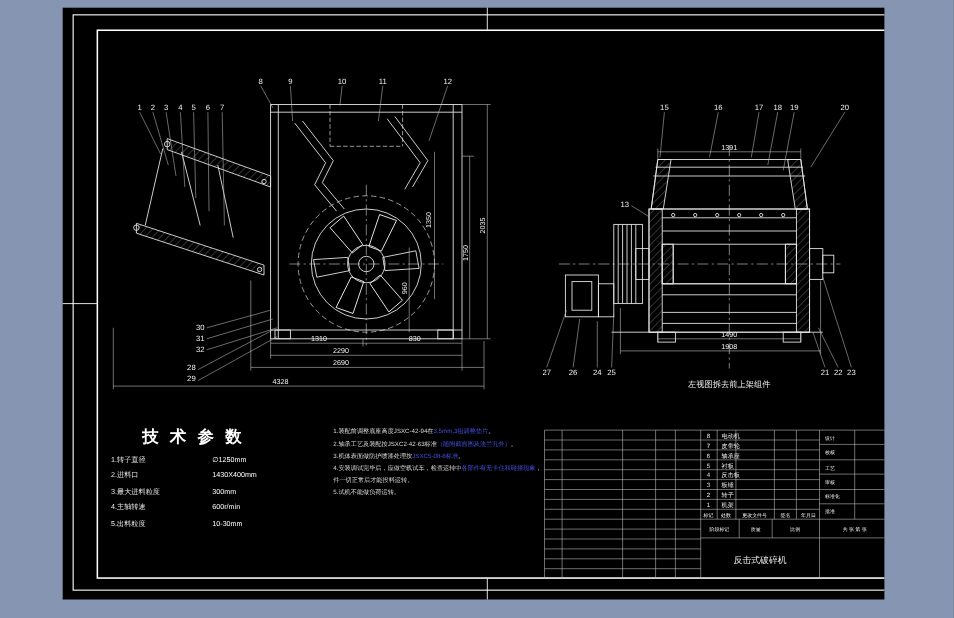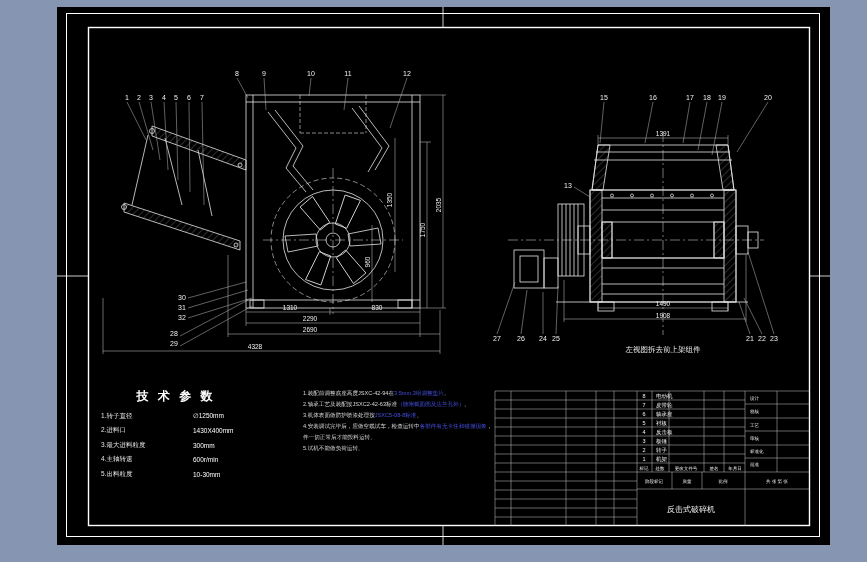--- a/index.html
+++ b/index.html
@@ -1,22 +1,22 @@
 <!DOCTYPE html>
 <html><head>
 <meta charset="utf-8">
 <style>
   html,body { margin:0; padding:0; background:#8695b2; }
   body { font-family:"Liberation Sans", sans-serif; }
-  .stage { position:relative; width:867px; height:562px; background:#8695b2; overflow:hidden; }
+  .stage { position:relative; width:804px; height:562px; background:#8695b2; overflow:hidden; }
   .stage svg { position:absolute; left:0; top:0; }
   svg text { font-family:"Liberation Sans", sans-serif; fill:#f0f0f0; stroke:none; }
   .overlay { position:absolute; color:#e4e4e4; }
   #tech-params { left:101px; top:388px; width:196px; }
-  .tp-title { width:150px; text-align:center; font-size:12px; letter-spacing:3px; color:#ffffff; font-weight:bold; margin-bottom:4px; }
+  .tp-title { width:150px; text-align:center; font-size:15px; letter-spacing:3px; color:#ffffff; font-weight:bold; margin-bottom:4px; }
   .tp-item { display:flex; font-size:6.5px; height:14.5px; align-items:center; white-space:nowrap; }
   .tp-label { width:92px; }
   .tp-value { color:#ffffff; }
   #tech-req { left:303px; top:388px; width:196px; }
   .tr-title { width:160px; text-align:center; font-size:9px; letter-spacing:3px; color:#ffffff; font-weight:bold; margin-bottom:3px; }
   .tr-line { font-size:5.6px; line-height:11px; white-space:nowrap; color:#d8d8d8; }
   .tr-blue { color:#4450e0; }
 </style>
 </head>
 <body>

